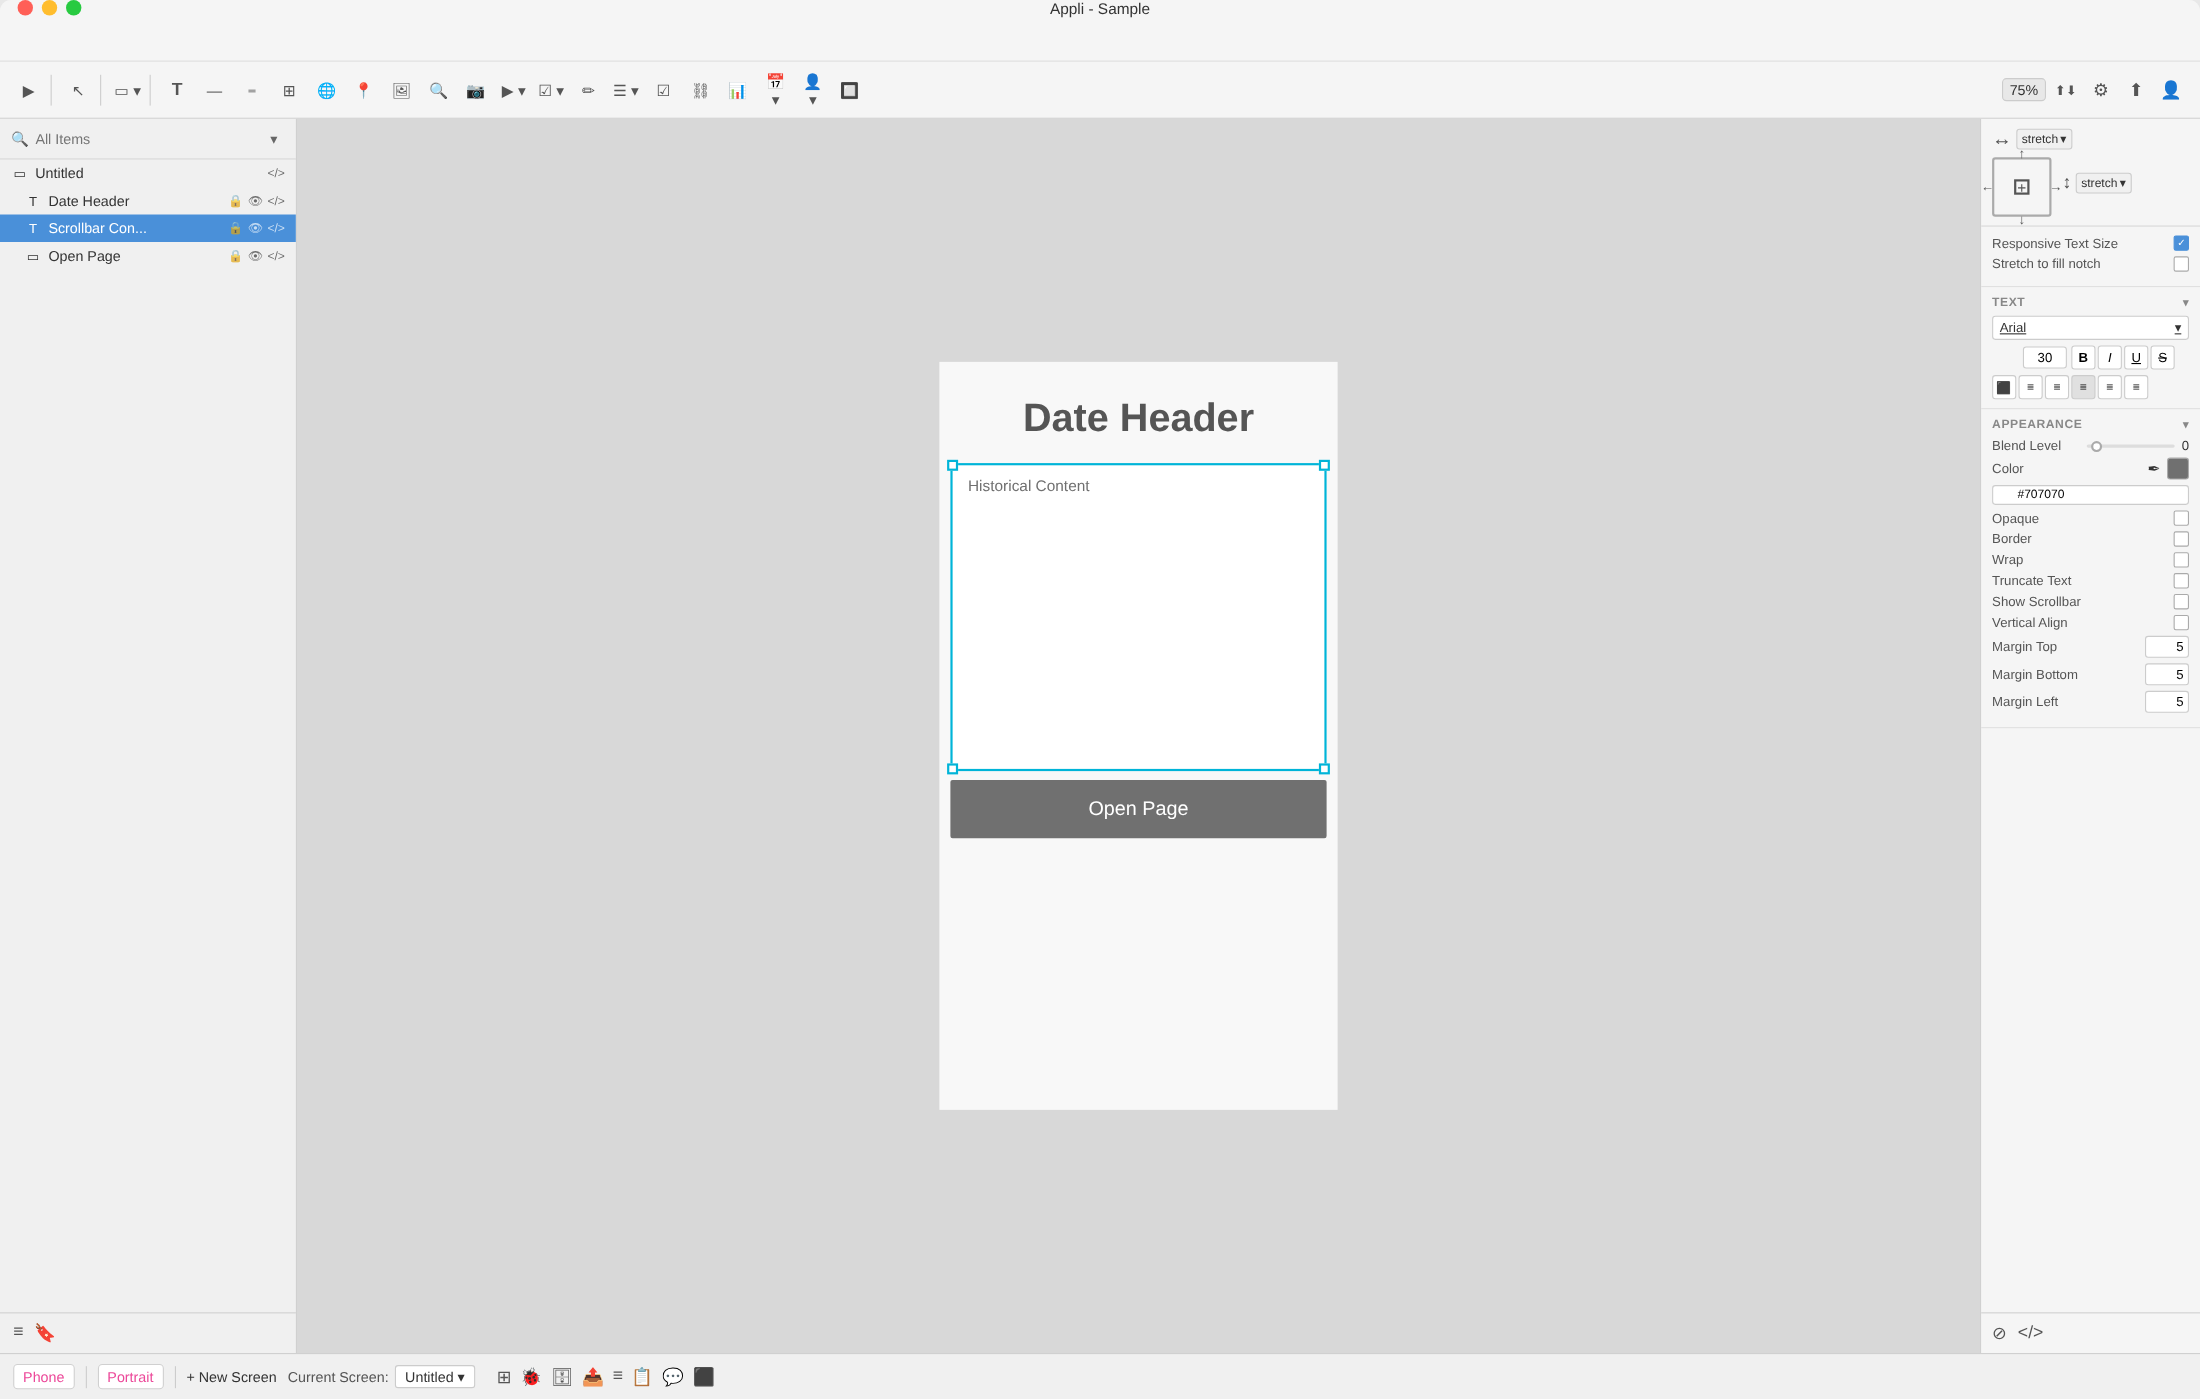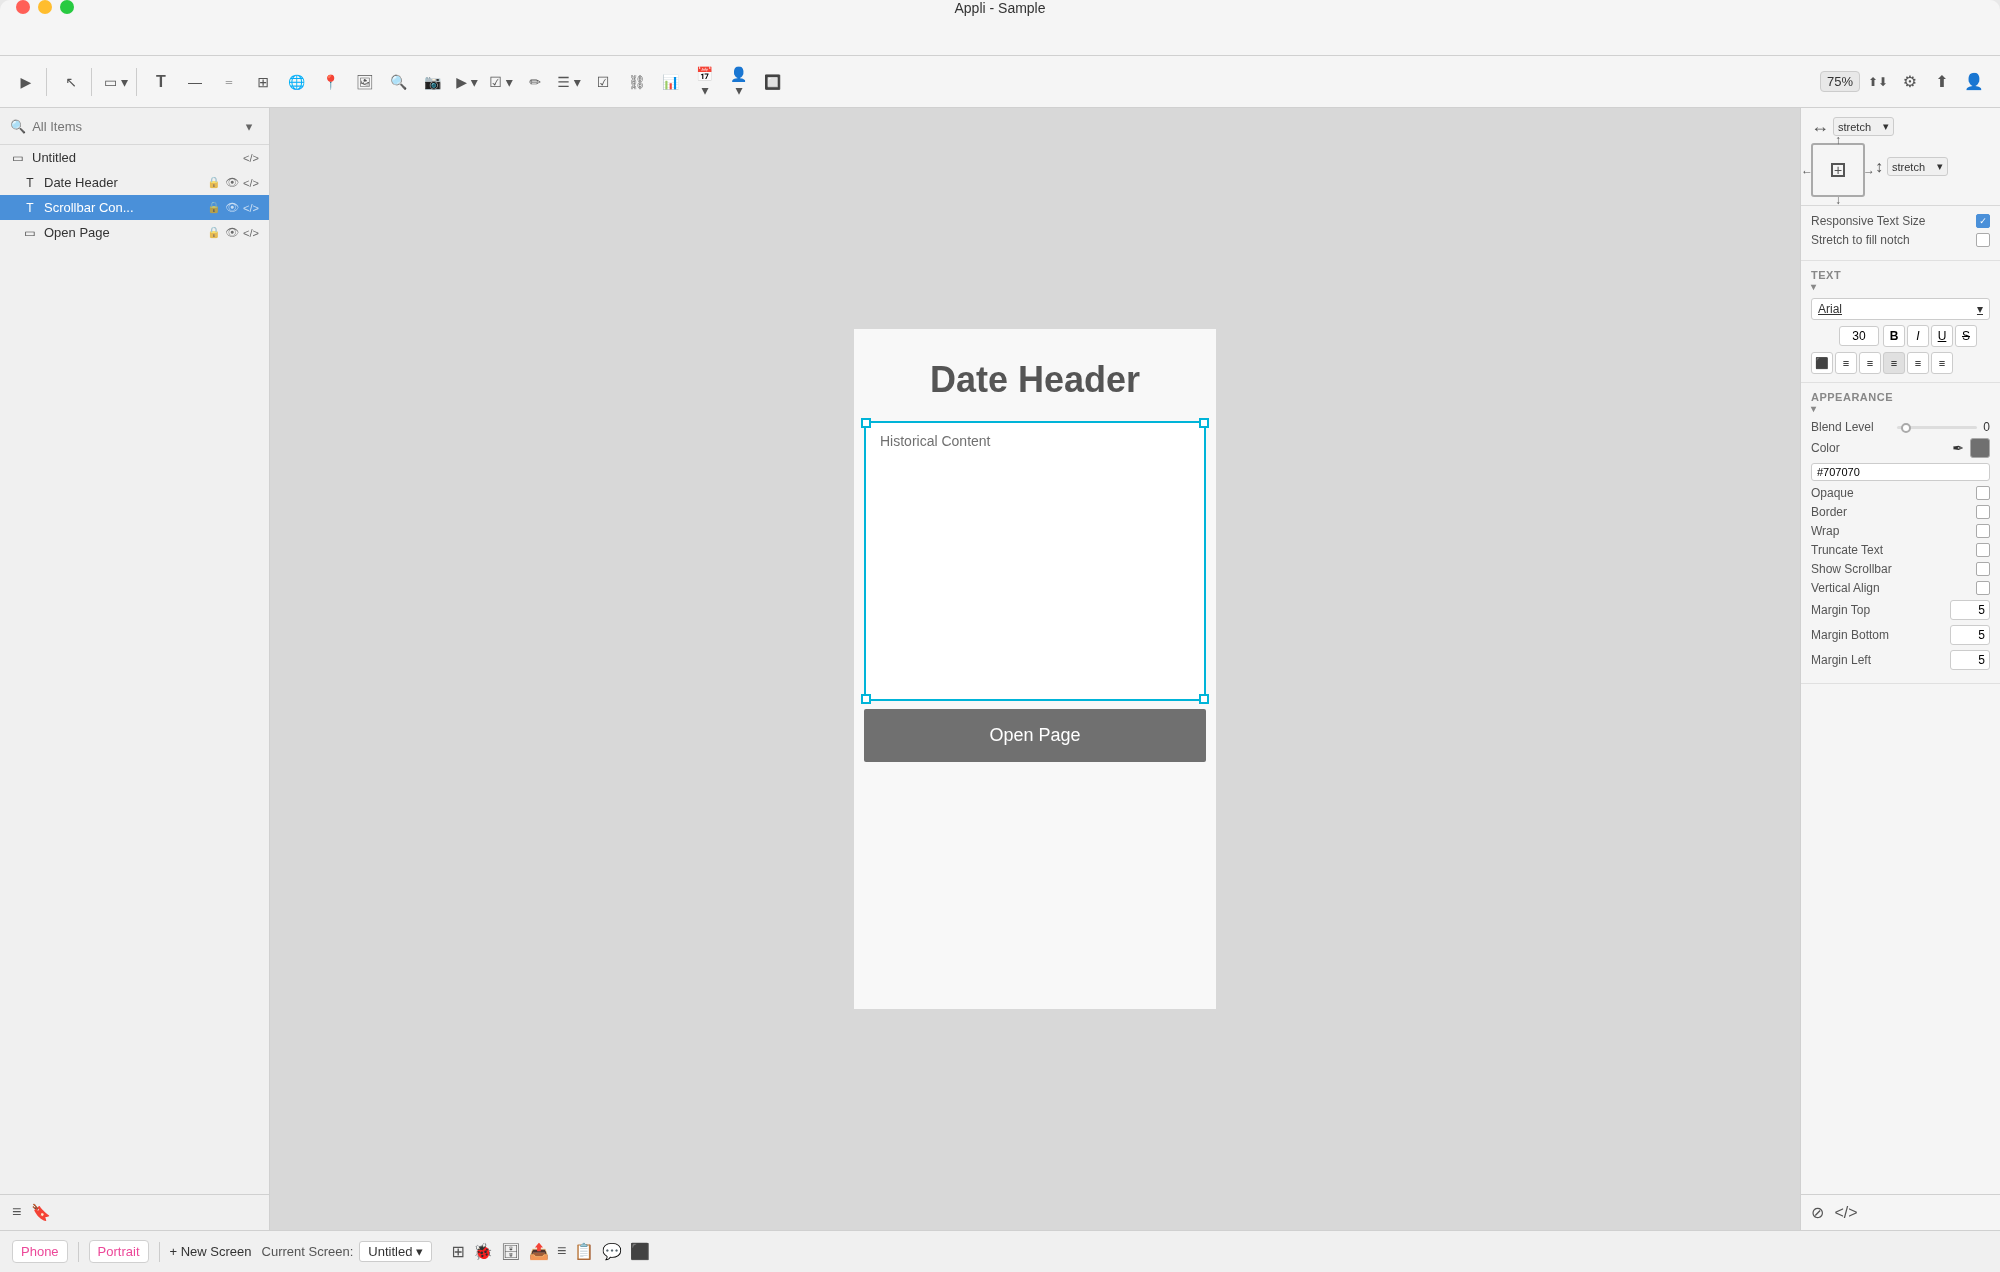--- a/index.html
+++ b/index.html
@@ -58,45 +58,45 @@
     .handle-br { bottom: -5px; right: -5px; }
     .historical-content-text { padding: 10px 14px; font-size: 14px; color: #707070; }
     .open-page-btn { margin: 8px 10px; background: #707070; color: white; text-align: center; padding: 16px; font-size: 18px; cursor: pointer; border-radius: 2px; }
 
     
     .right-panel { width: 200px; background: #f5f5f5; border-left: 1px solid #d0d0d0; display: flex; flex-direction: column; overflow-y: auto; flex-shrink: 0; }
 
     
     .layout-top { padding: 8px 10px; border-bottom: 1px solid #d8d8d8; }
     .layout-box { width: 54px; height: 54px; border: 2px solid #aaa; border-radius: 3px; display: flex; align-items: center; justify-content: center; margin-right: 4px; position: relative; }
-    .stretch-dropdown { font-size: 11px; color: #333; background: #f0f0f0; border: 1px solid #ccc; border-radius: 3px; padding: 2px 4px; cursor: pointer; display: flex; align-items: center; gap: 12px; }
+    .stretch-dropdown { font-size: 11px; color: #333; background: #f0f0f0; border: 1px solid #ccc; border-radius: 3px; padding: 2px 4px; cursor: pointer; display: flex; align-items: center; gap: 2px; }
 
     
     .panel-section { padding: 8px 10px; border-bottom: 1px solid #e0e0e0; }
     .panel-row { display: flex; align-items: center; margin-bottom: 5px; }
     .panel-label { font-size: 12px; color: #555; flex: 1; }
     .panel-checkbox { width: 14px; height: 14px; border: 1px solid #aaa; border-radius: 2px; background: white; display: flex; align-items: center; justify-content: center; cursor: pointer; }
     .panel-checkbox.checked { background: #4a90d9; border-color: #4a90d9; }
     .panel-checkbox.checked::after { content: '✓'; font-size: 9px; color: white; }
-    .section-header { font-size: 11px; font-weight: 600; color: #888; letter-spacing: 0.5px; text-transform: uppercase; margin-bottom: 6px; display: flex; align-items: flex-start; justify-content: space-between; flex-direction: column; }
+    .section-header { font-size: 11px; font-weight: 600; color: #888; letter-spacing: 0.5px; text-transform: uppercase; margin-bottom: 6px; display: flex; align-items: flex-end; justify-content: space-between; }
     .section-header-arrow { font-size: 10px; color: #888; cursor: pointer; }
     .font-select { width: 100%; border: 1px solid #ccc; border-radius: 3px; padding: 3px 6px; font-size: 12px; background: white; cursor: pointer; display: flex; align-items: center; justify-content: space-between; margin-bottom: 5px; text-decoration: underline; }
     .font-size-row { display: flex; align-items: center; gap: 4px; margin-bottom: 5px; margin-left: 28px; }
     .font-size-input { width: 40px; border: 1px solid #ccc; border-radius: 3px; padding: 2px 4px; font-size: 12px; text-align: center; }
     .text-style-btns { display: flex; gap: 2px; }
     .text-style-btn { width: 22px; height: 22px; border: 1px solid #ccc; border-radius: 3px; display: flex; align-items: center; justify-content: center; font-size: 12px; cursor: pointer; background: white; }
     .text-align-btns { display: flex; gap: 2px; margin-top: 4px; }
     .text-align-btn { width: 22px; height: 22px; border: 1px solid #ccc; border-radius: 3px; display: flex; align-items: center; justify-content: center; font-size: 11px; cursor: pointer; background: white; }
     .text-align-btn.active { background: #e0e0e0; }
     .blend-row { display: flex; align-items: center; margin-bottom: 4px; }
     .blend-slider-wrap { flex: 1; margin: 0 6px; }
     .blend-slider { width: 100%; height: 3px; background: #ddd; border-radius: 2px; position: relative; }
     .blend-slider-thumb { width: 10px; height: 10px; background: white; border: 2px solid #aaa; border-radius: 50%; position: absolute; top: -3px; left: 4px; }
     .color-row { display: flex; align-items: center; gap: 6px; }
-    .color-input { border: 1px solid #ccc; border-radius: 3px; padding: 2px 5px; font-size: 11px; width: 80px; }
+    .color-input { border: 1px solid #ccc; border-radius: 3px; padding: 2px 22px; font-size: 11px; width: 80px; }
     .color-picker-icon { font-size: 14px; cursor: pointer; }
     .color-swatch { width: 20px; height: 20px; background: #707070; border-radius: 3px; border: 1px solid #aaa; cursor: pointer; }
     .value-input { width: 40px; border: 1px solid #ccc; border-radius: 3px; padding: 2px 4px; font-size: 12px; text-align: right; }
     .panel-footer { padding: 8px 10px; display: flex; gap: 10px; align-items: center; margin-top: auto; border-top: 1px solid #d0d0d0; }
     .panel-footer-icon { font-size: 16px; color: #555; cursor: pointer; }
 
     
     .bottombar { height: 42px; background: #f0f0f0; border-top: 1px solid #d0d0d0; display: flex; align-items: center; padding: 0 12px; gap: 10px; flex-shrink: 0; }
     .bottombar-btn { font-size: 13px; color: #ec4899; cursor: pointer; padding: 3px 8px; border-radius: 4px; }
     .bottombar-btn.active { background: #fff; border: 1px solid #d0d0d0; }

